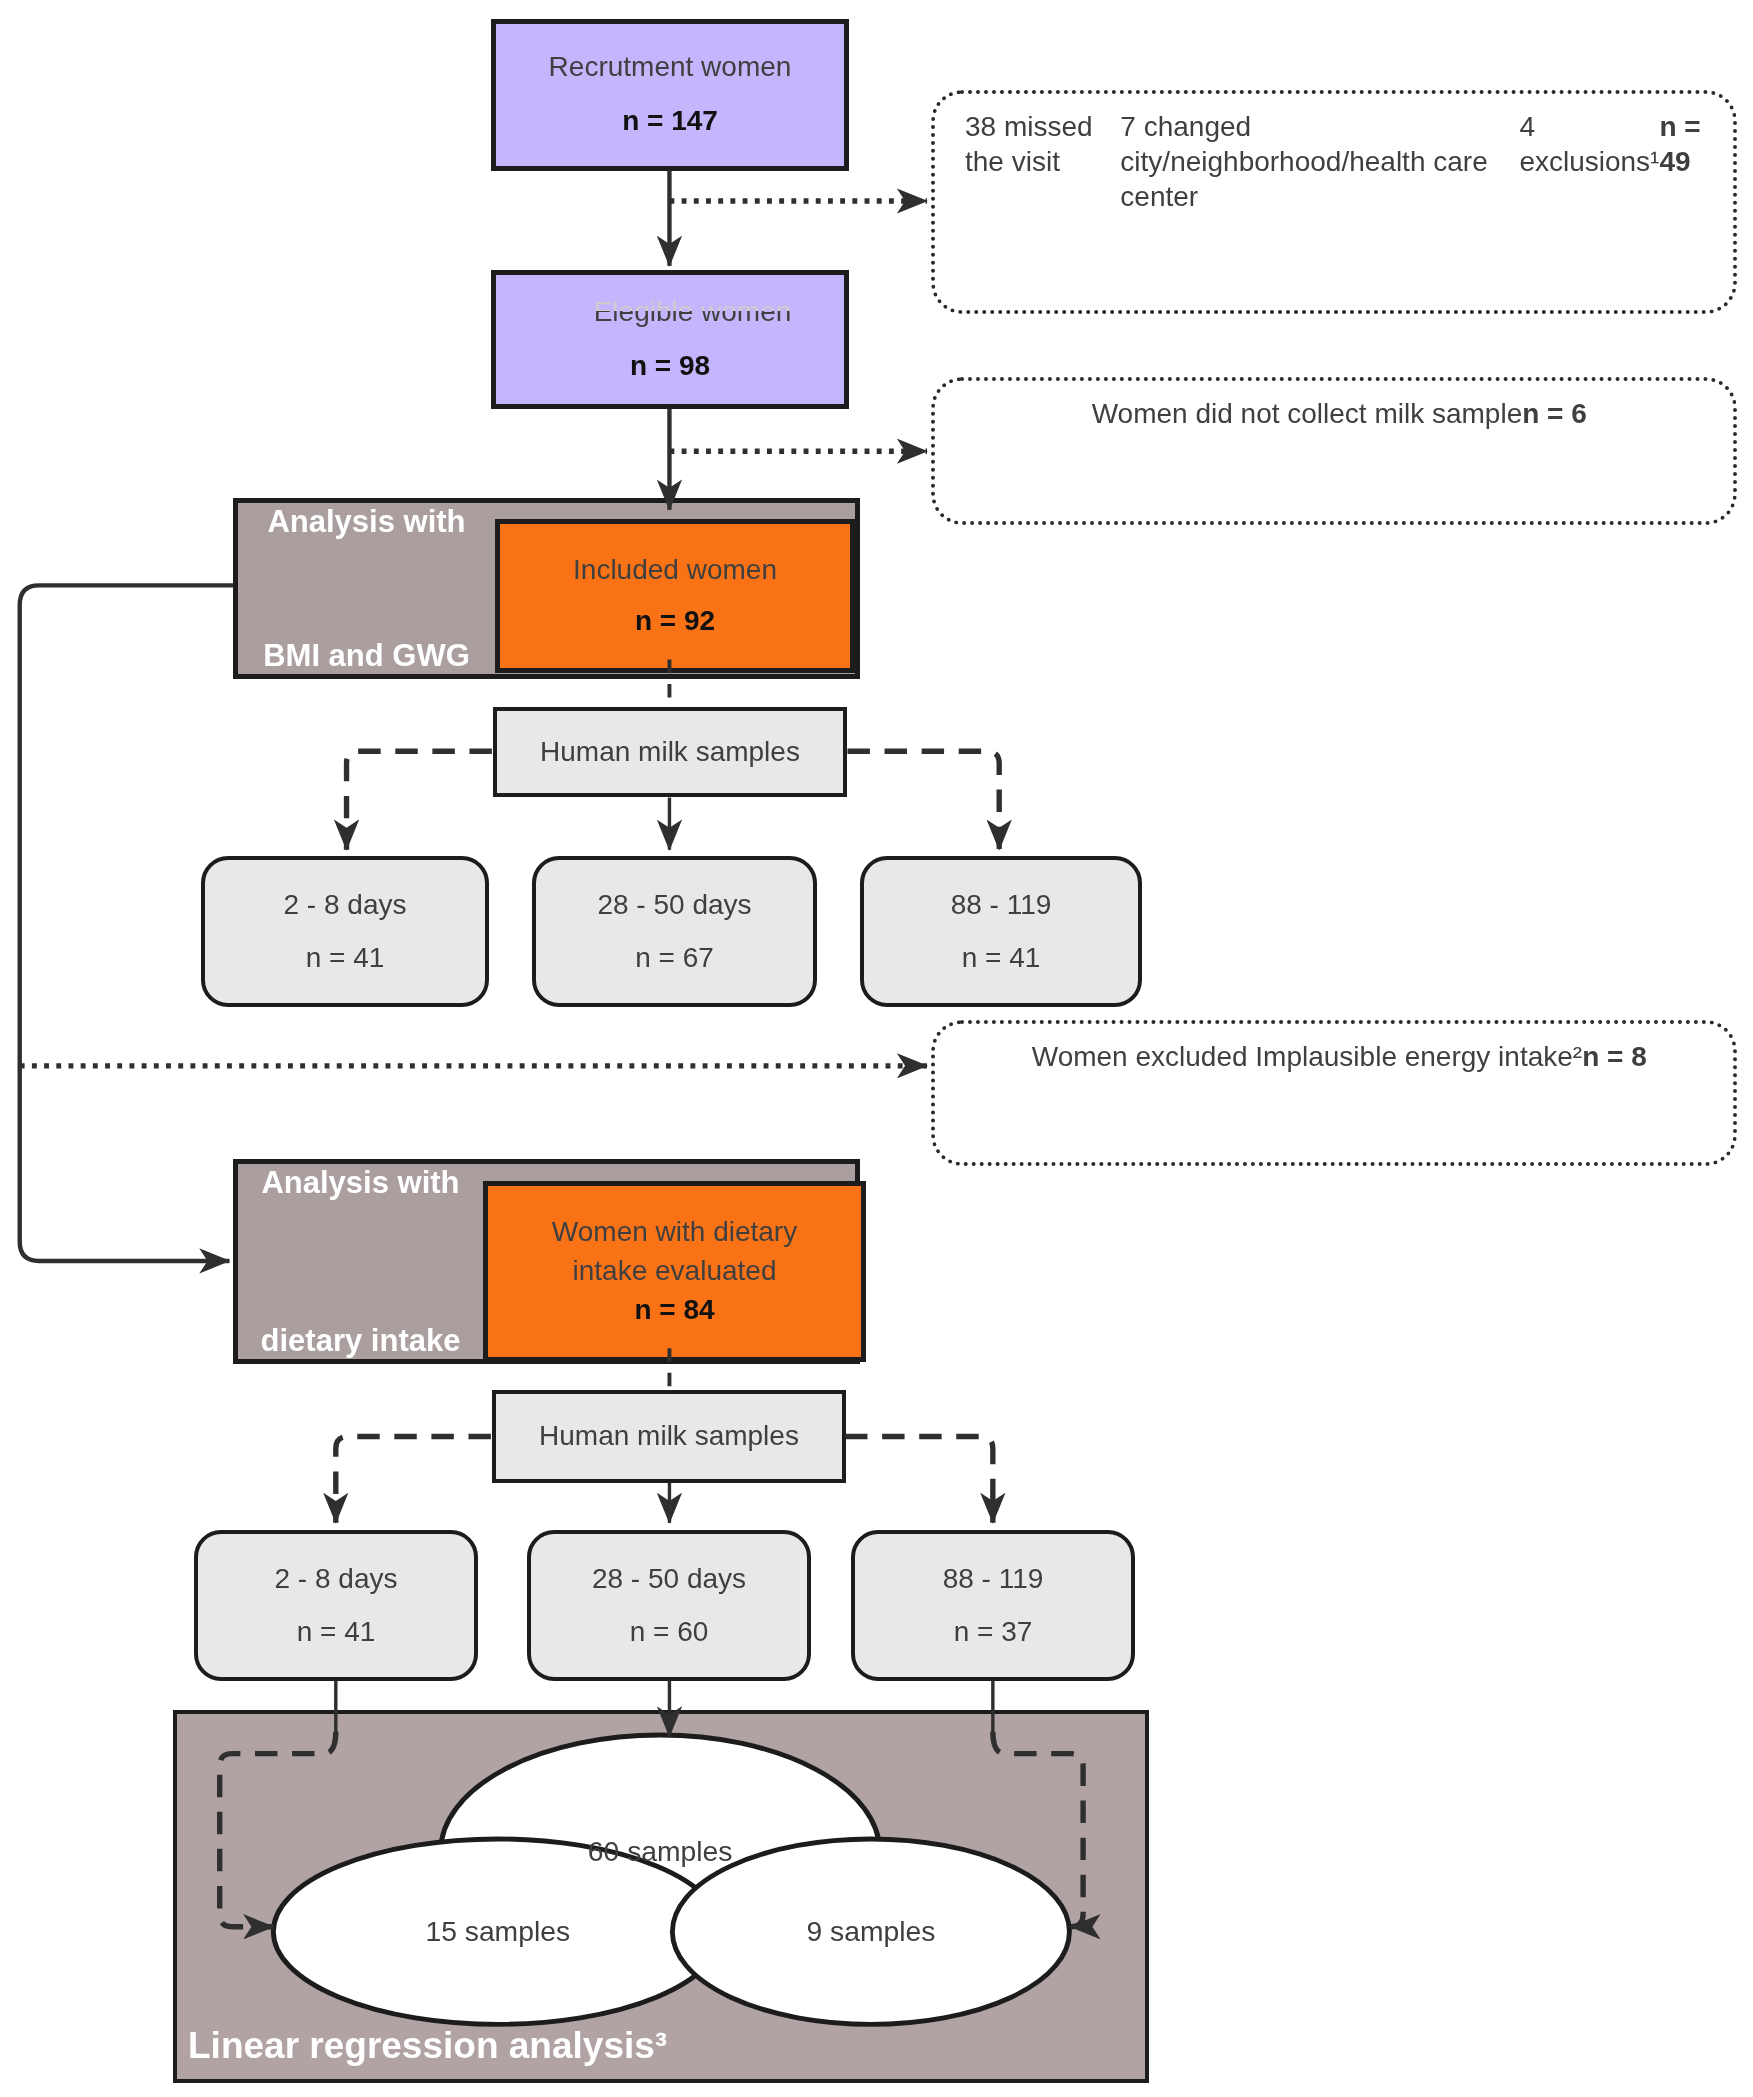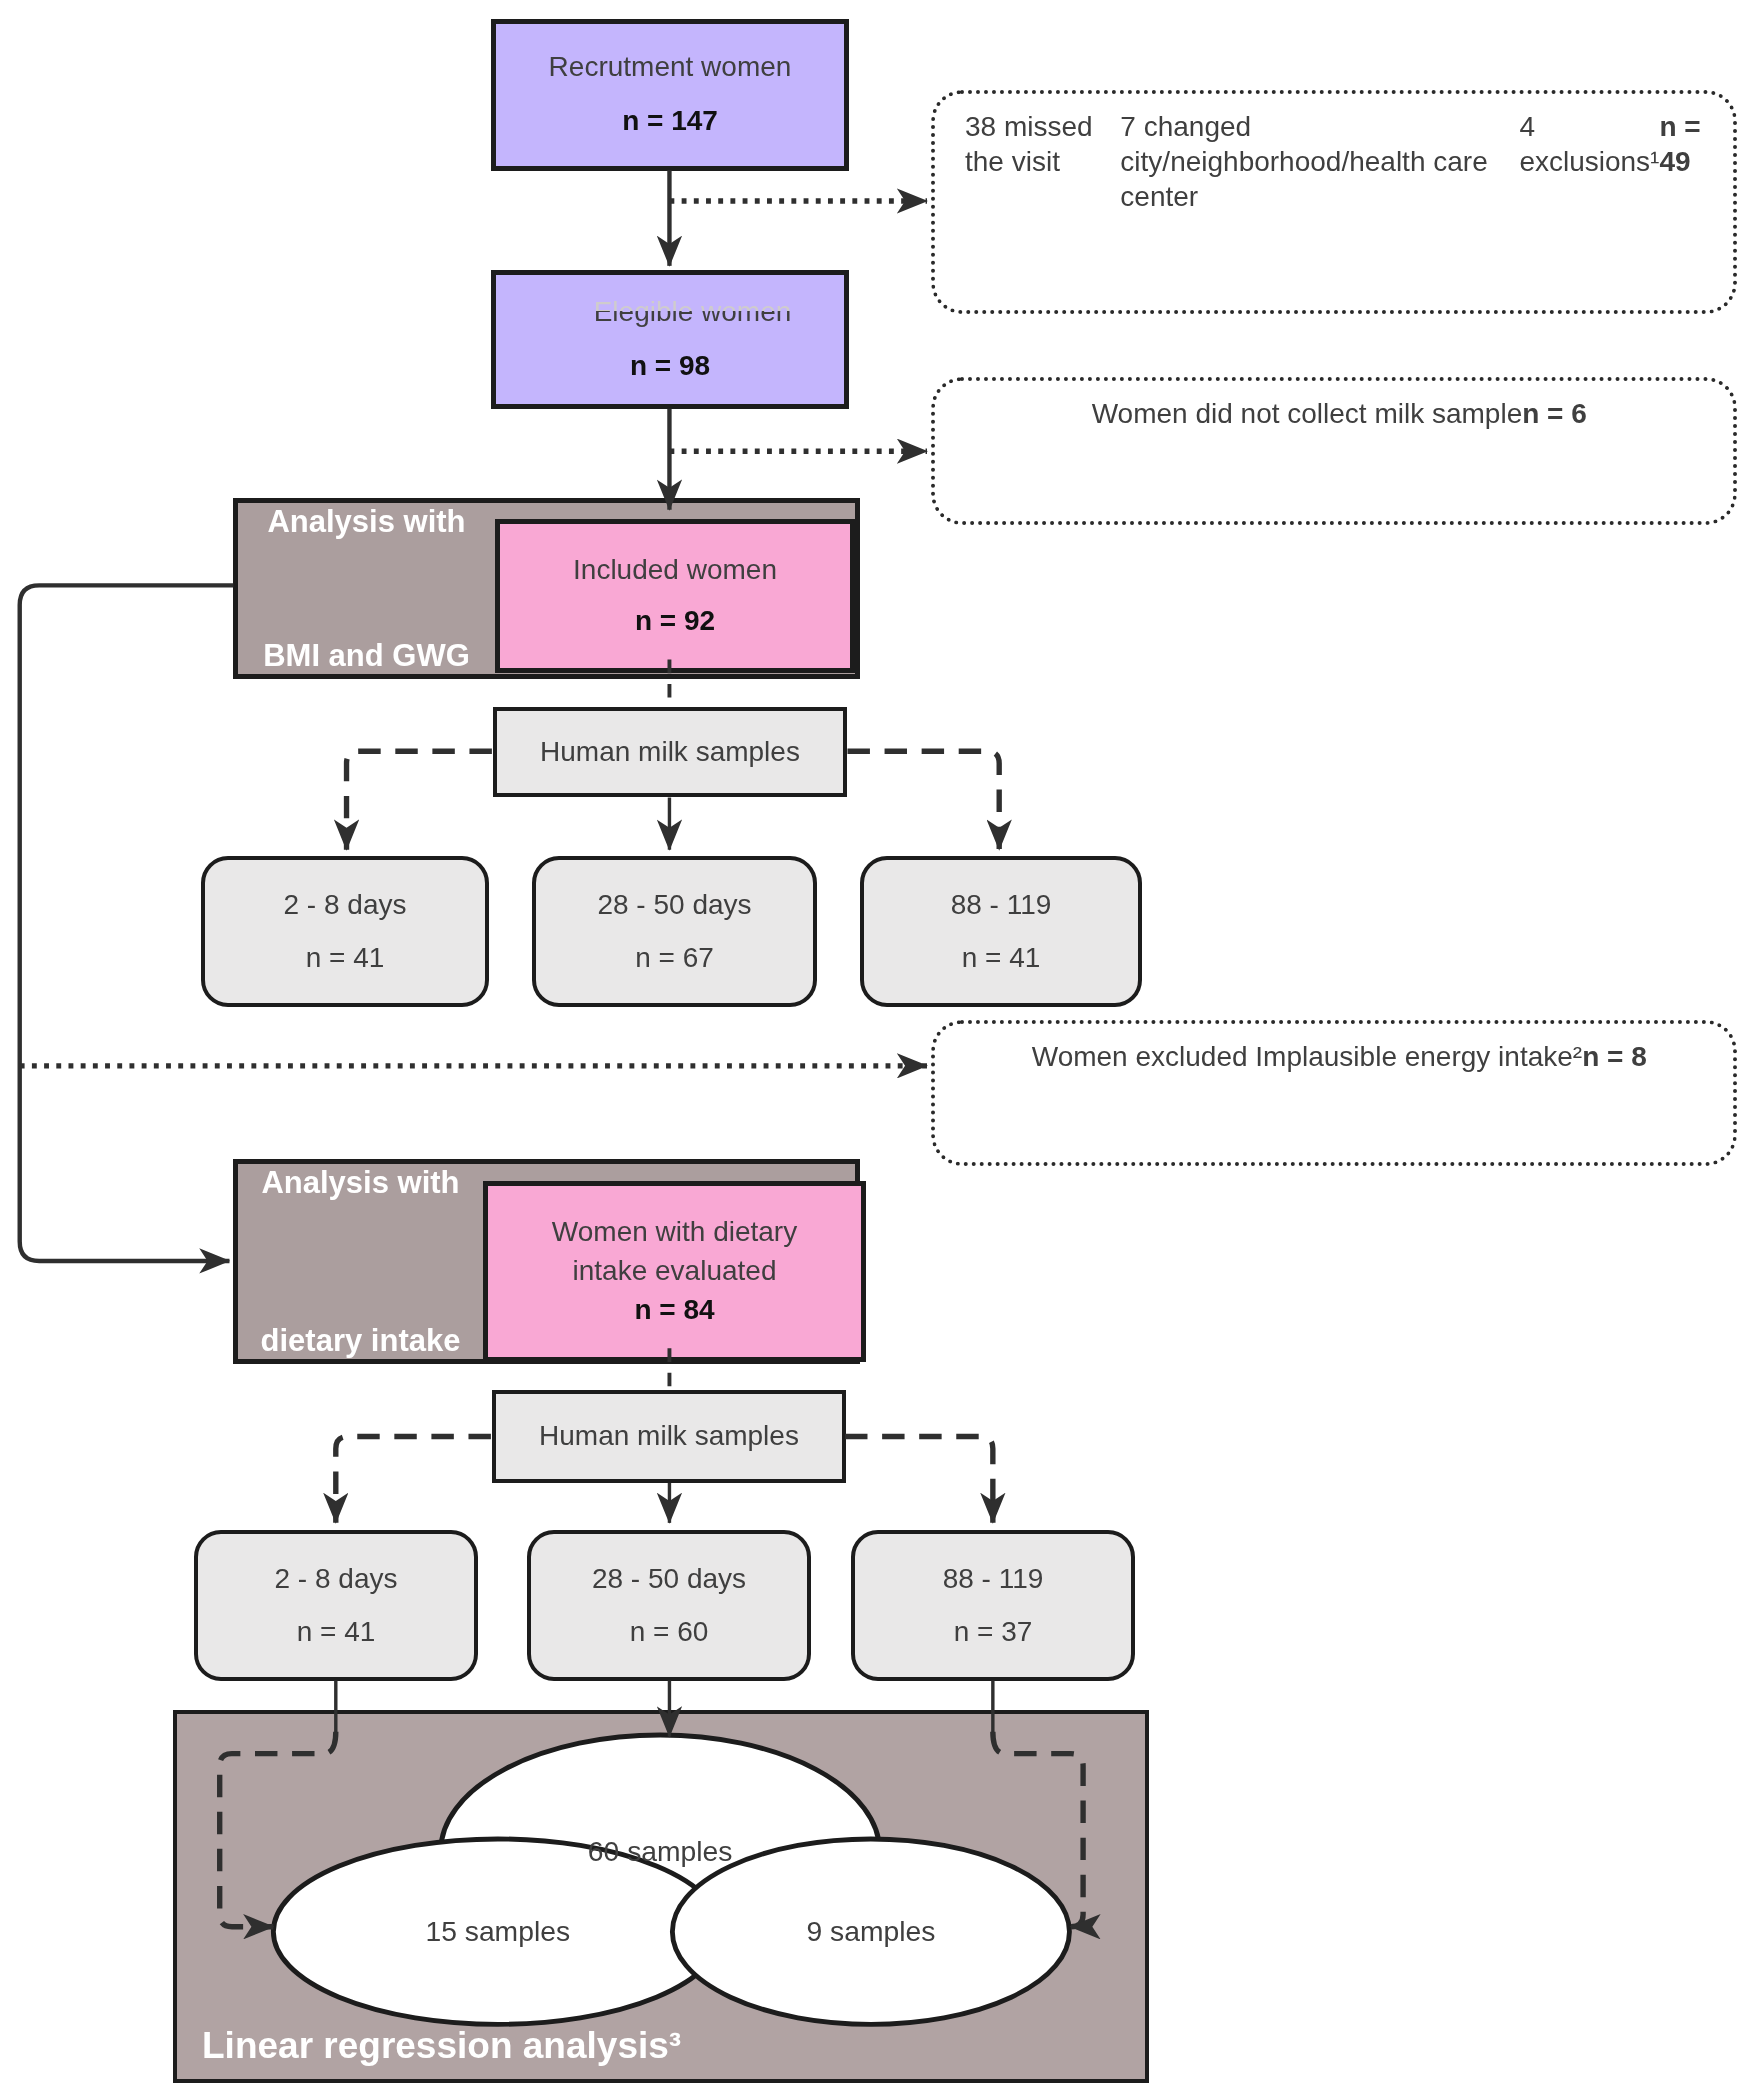--- a/index.html
+++ b/index.html
@@ -36,35 +36,35 @@
   }
   .dotline{font-size:28px;line-height:1.25;color:#3f3f3f;text-align:left;}
   
   .mauvebox{background:#ab9e9e;border:5.4px solid #1c1c1c;}
   .banner{
     position:absolute;left:0;top:0;height:100%;
     display:flex;flex-direction:column;align-items:center;justify-content:space-between;
     row-gap:8.8px;color:#ffffff;font-weight:bold;font-size:31px;line-height:1.2;text-align:center;
   }
   .innerbox{
-    position:absolute;background:#f9a8d4;border:5.4px solid #1c1c1c;
+    position:absolute;background:#f97316;border:5.4px solid #1c1c1c;
     display:flex;flex-direction:column;align-items:center;justify-content:center;
     row-gap:16.6px;text-align:center;
   }
   
   .graybox{
     background:#e9e8e8;border:4.9px solid #1c1c1c;
     display:flex;flex-direction:column;align-items:center;justify-content:center;
     row-gap:22.4px;text-align:center;
   }
   .roundbox{border-radius:27px;}
   
   .bigbottom{background:#b1a3a3;border:4.9px solid #1c1c1c;}
   .regression-label{
-    position:absolute;left:25px;top:312px;
+    position:absolute;left:11px;top:312px;
     color:#ffffff;font-weight:bold;font-size:37px;line-height:1.1;text-align:left;
   }
   svg{position:absolute;left:0;top:0;pointer-events:none;}
   .elltext{font-size:58px;fill:#3f3f3f;}
 </style>
 </head>
 <body>
 
 <div id="canvas">
 

